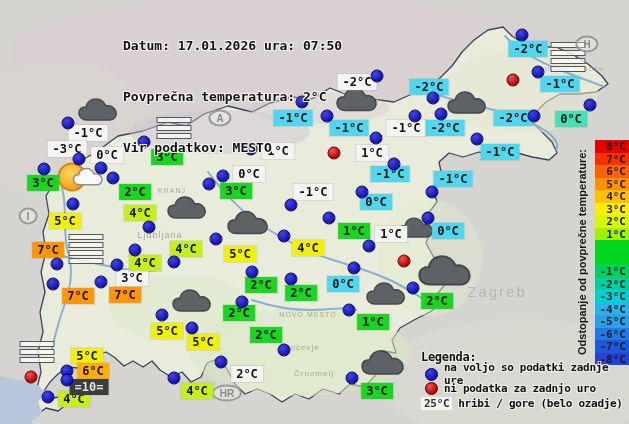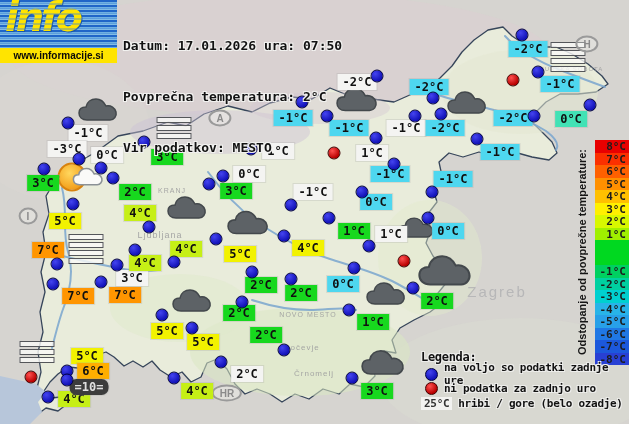--- a/index.html
+++ b/index.html
@@ -209,21 +209,21 @@
       <div class="tlabel" style="left: 65px; top: 221px; background: rgb(242, 242, 0);">5°C</div>
       <div class="tlabel" style="left: 240px; top: 254px; background: rgb(242, 242, 0);">5°C</div>
       <div class="tlabel" style="left: 308px; top: 248px; background: rgb(242, 242, 0);">4°C</div>
       <div class="tlabel" style="left: 167px; top: 331px; background: rgb(242, 242, 0);">5°C</div>
       <div class="tlabel" style="left: 87px; top: 356px; background: rgb(242, 242, 0);">5°C</div>
       <div class="tlabel" style="left: 203px; top: 342px; background: rgb(242, 242, 0);">5°C</div>
       <div class="tlabel" style="left: 48px; top: 250px; background: rgb(255, 149, 0);">7°C</div>
       <div class="tlabel" style="left: 78px; top: 296px; background: rgb(255, 149, 0);">7°C</div>
       <div class="tlabel" style="left: 125px; top: 295px; background: rgb(255, 149, 0);">7°C</div>
       <div class="tlabel" style="left: 93px; top: 371px; background: rgb(255, 174, 0);">6°C</div>
-      <div class="tlabel" style="left: 89px; top: 387px; background: rgb(60, 60, 60); color: rgb(224, 224, 224); border-radius: 7px;">=10=</div>
+      <div class="tlabel" style="left: 89px; top: 387px; background: rgb(60, 60, 60); color: rgb(224, 224, 224);">=10=</div>
     </div>
   <div id="dots-layer" class="layer">
       <div class="dot blue" style="left: 68px; top: 123px;"></div>
       <div class="dot blue" style="left: 79px; top: 159px;"></div>
       <div class="dot blue" style="left: 101px; top: 168px;"></div>
       <div class="dot blue" style="left: 144px; top: 142px;"></div>
       <div class="dot blue" style="left: 44px; top: 169px;"></div>
       <div class="dot blue" style="left: 113px; top: 178px;"></div>
       <div class="dot blue" style="left: 73px; top: 204px;"></div>
       <div class="dot blue" style="left: 149px; top: 227px;"></div>
@@ -271,27 +271,20 @@
       <div class="dot blue" style="left: 174px; top: 378px;"></div>
       <div class="dot blue" style="left: 221px; top: 362px;"></div>
       <div class="dot blue" style="left: 284px; top: 350px;"></div>
       <div class="dot blue" style="left: 352px; top: 378px;"></div>
       <div class="dot red" style="left: 31px; top: 377px;"></div>
       <div class="dot red" style="left: 334px; top: 153px;"></div>
       <div class="dot red" style="left: 404px; top: 261px;"></div>
       <div class="dot red" style="left: 513px; top: 80px;"></div>
     </div>
 
-  <div id="logo">
-    <div id="logo-stripes">
-      <span id="logo-brand">info</span>
-      <div id="logo-stripe-overlay"></div>
-    </div>
-    <div id="logo-bar">www.informacije.si</div>
-  </div>
 
   <div id="header">
     <div>Datum: 17.01.2026 ura: 07:50</div>
     <div>Povprečna temperatura: 2°C</div>
     <div>Vir podatkov: MESTO</div>
   </div>
 
   <div id="scale">
     <div id="scale-title">Odstopanje od povprečne temperature:</div>
     <div id="scale-bands">

